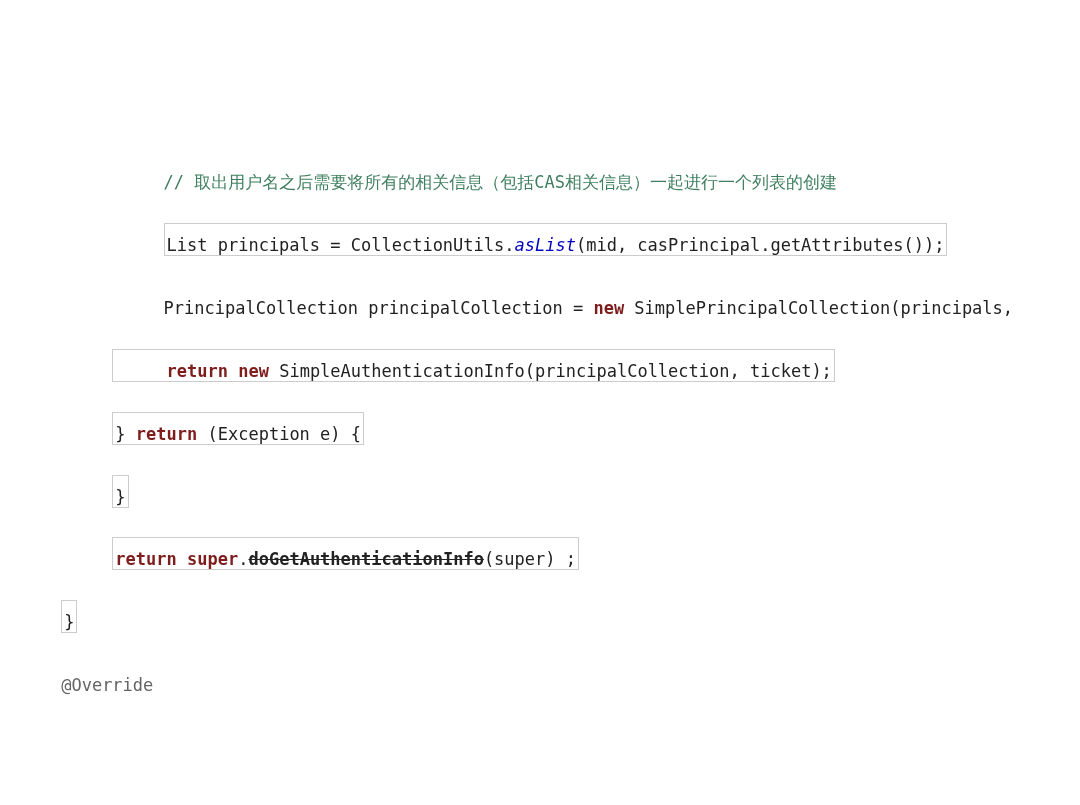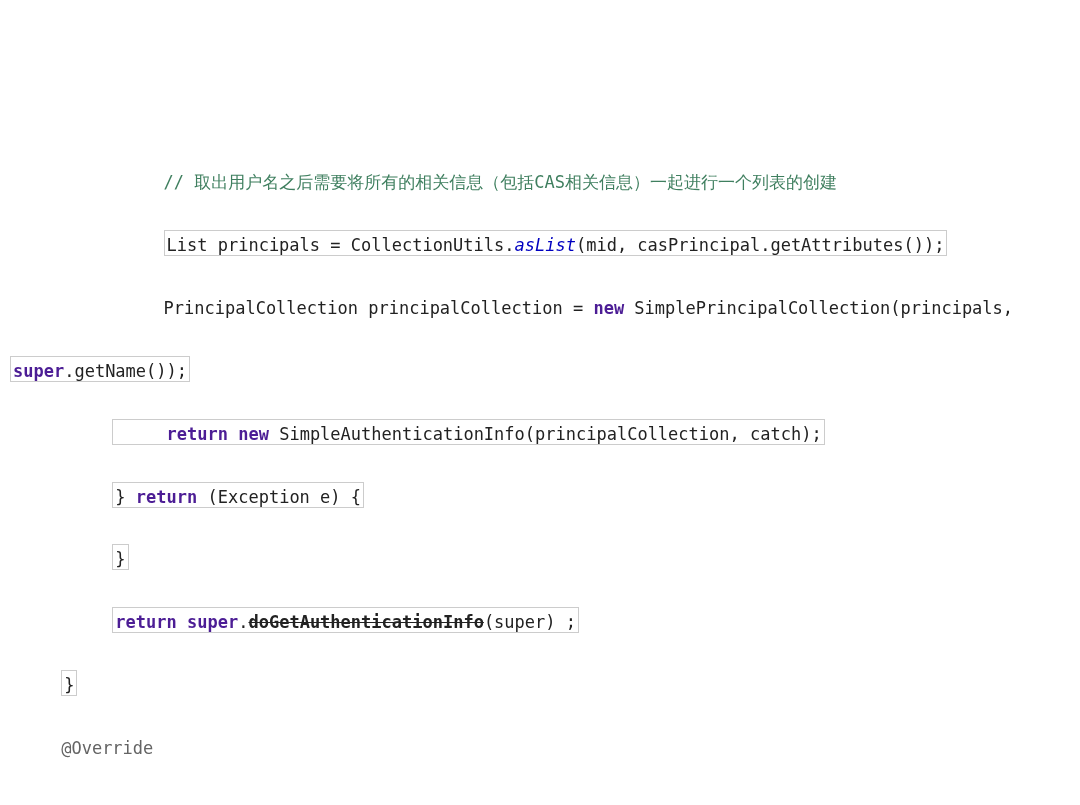--- a/index.html
+++ b/index.html
@@ -6,38 +6,37 @@
     margin: 0;
     padding: 10px 0 0 10px;
     background: #ffffff;
     font-family: "Menlo", "Consolas", "DejaVu Sans Mono", "Courier New", monospace;
     font-size: 17px;
     line-height: 1.85;
     color: #222;
     white-space: pre;
   }
   .line { display: block; }
-  .b { border: 1px solid #cccccc; padding: 4px 2px 0 2px; }
-  .kw  { color: #4c1d95; font-weight: bold; }
+  .b { border: 1px solid #cccccc; padding: 11px 2px 0 2px; }
+  .kw  { color: #7f1d1d; font-weight: bold; }
   .cm  { color: #3f7f5f; }
   .sit { color: #0000c0; font-style: italic; }
   .strike { text-decoration: line-through; font-weight: bold; }
   .ann { color: #646464; }
 </style>
 </head>
 <body>
 
 
 
 <div class="code">
 <span class="line">               <span class="cm">// 取出用户名之后需要将所有的相关信息（包括CAS相关信息）一起进行一个列表的创建</span></span>
 <span class="line">               <span class="b"><span>List principals = CollectionUtils.</span><span class="sit">asList</span><span>(mid, casPrincipal.getAttributes());</span></span></span>
 <span class="line">               <span>PrincipalCollection principalCollection = </span><span class="kw">new</span><span> SimplePrincipalCollection(principals, </span></span>
-<span class="line"><span class="b"><span class="kw">super</span><span>.getName());</span></span></span>
-<span class="line">          <span class="b">     <span class="kw">return</span> <span class="kw">new</span><span> SimpleAuthenticationInfo(principalCollection, catch);</span></span></span>
+<span class="line">          <span class="b">     <span class="kw">return</span> <span class="kw">new</span><span> SimpleAuthenticationInfo(principalCollection, ticket);</span></span></span>
 <span class="line">          <span class="b"><span>} </span><span class="kw">return</span><span> (Exception e) {</span></span></span>
 <span class="line">          <span class="b"><span>}</span></span></span>
 <span class="line">          <span class="b"><span class="kw">return</span> <span class="kw">super</span><span>.</span><span class="strike">doGetAuthenticationInfo</span><span>(super) ;</span></span></span>
 <span class="line">     <span class="b"><span>}</span></span></span>
 <span class="line">     <span class="ann">@Override</span></span>
 
 
 
 
 

